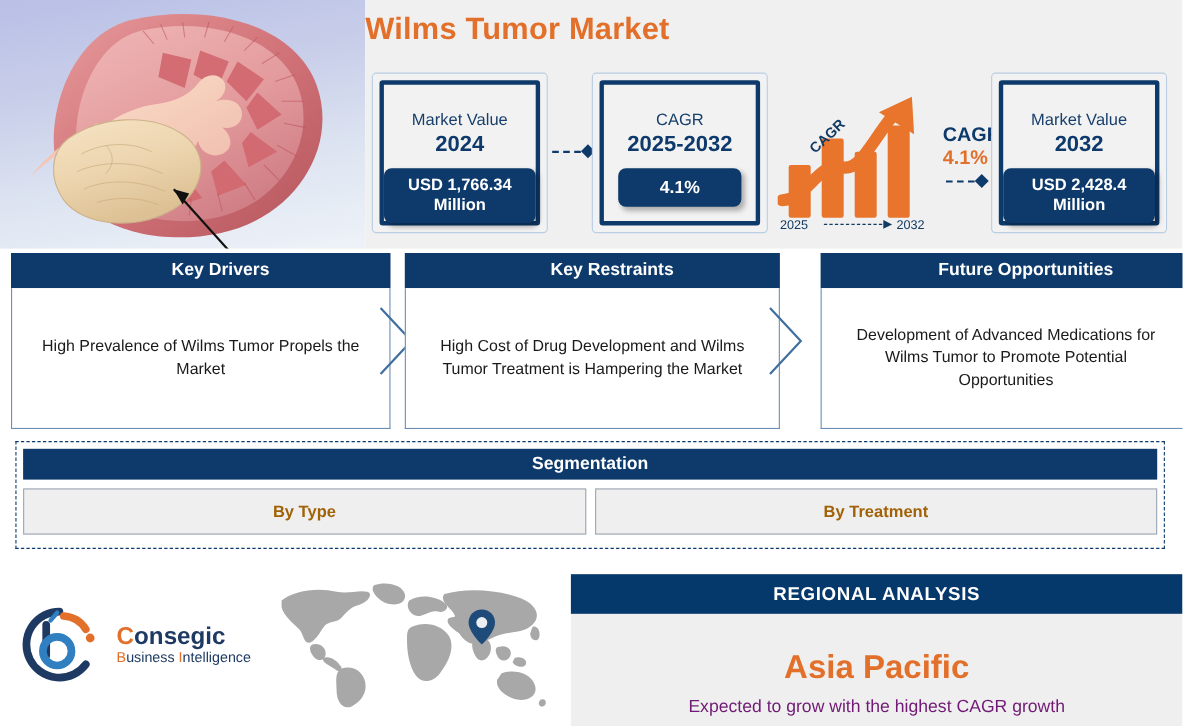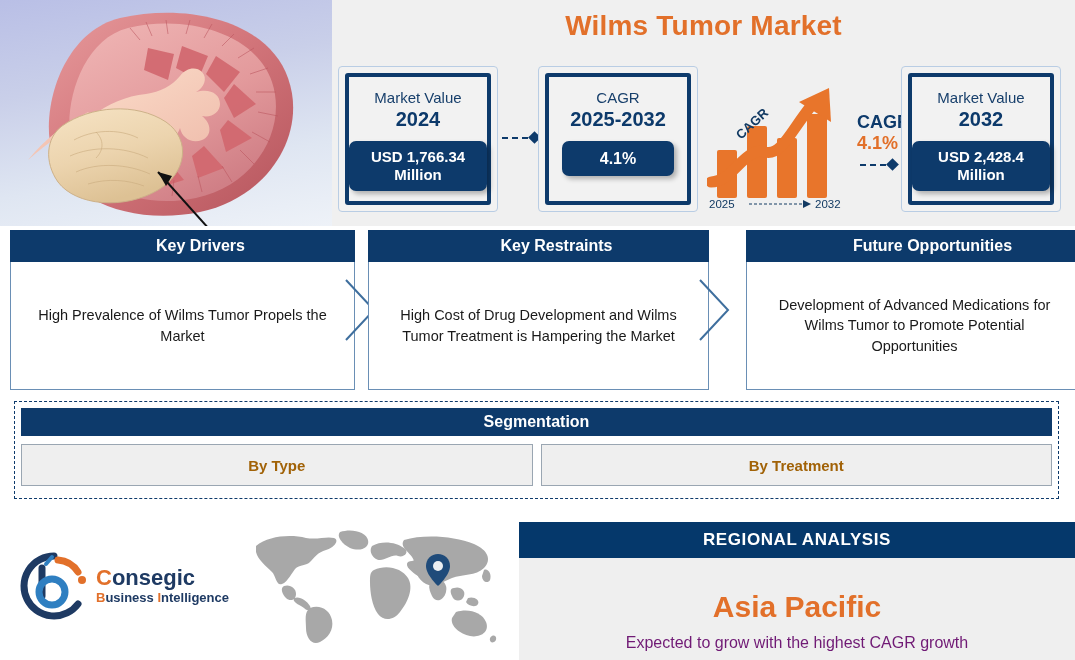--- a/index.html
+++ b/index.html
@@ -20,41 +20,40 @@
     overflow: hidden;
   }
   .kidney-svg { position: absolute; left: 0; top: 0; }
 
   .hero-right {
     position: absolute; left: 332px; top: 0; width: 743px; height: 226px;
     background: #f0f0f0;
   }
   .hero-title {
     position: absolute; left: 0; top: 10px; width: 743px;
-    text-align: center;
     font-size: 28px; font-weight: bold; color: #e2702a;
     letter-spacing: 0.2px;
   }
 
   
   .mcard {
     position: absolute; top: 66px; height: 146px;
     background: #f2f2f2;
     border: 1px solid #b9cde4;
     border-radius: 4px;
     padding: 6px;
   }
   .mcard-inner {
     width: 100%; height: 100%;
     border: 4px solid #0d3a6b;
     border-radius: 3px;
     background: #f2f2f2;
     display: flex; flex-direction: column;
     align-items: center; justify-content: flex-start;
-    padding-top: 12px;
+    padding-top: 24px;
   }
   .mcard-lbl { font-size: 15px; color: #173f6b; line-height: 1.15; }
   .mcard-yr  { font-size: 20px; color: #0d3a6b; font-weight: bold; line-height: 1.2; margin-top: 1px; }
   .mcard-pill {
     margin-top: 10px;
     background: #0d3a6b; color: #ffffff;
     font-weight: bold; font-size: 15px; line-height: 1.2;
     border-radius: 7px;
     padding: 7px 12px; text-align: center;
     box-shadow: 3px 3px 5px rgba(0,0,0,0.28);
@@ -124,24 +123,24 @@
     flex: 1; height: 42px;
     background: #efefef; border: 1px solid #9aa6b2;
     display: flex; align-items: center; justify-content: center;
     font-size: 15px; font-weight: bold; color: #a16207;
   }
 
   
   .bottom { position: absolute; left: 0; top: 508px; width: 1075px; height: 152px; background: #fff; }
 
   .logo-wrap { position: absolute; left: 18px; top: 42px; display: flex; align-items: center; }
-  .logo-text { margin-left: 6px; }
+  .logo-text { margin-left: 16px; }
   .logo-name { font-size: 22px; color: #1e3a63; font-weight: bold; line-height: 1.05; }
   .logo-name .o { color: #e2702a; }
-  .logo-sub { font-size: 13px; font-weight: bold; line-height: 1.1; margin-top: 2px; color: #1e3a63; }
+  .logo-sub { font-size: 13px; font-weight: normal; line-height: 1.1; margin-top: 2px; color: #1e3a63; }
   .logo-sub .o { color: #e2702a; }
 
   .map { position: absolute; left: 248px; top: 18px; }
 
   .region {
     position: absolute; left: 519px; top: 14px; width: 556px; height: 138px;
     background: #efefef;
   }
   .region-hd {
     height: 36px; background: #05386b; color: #fff;

